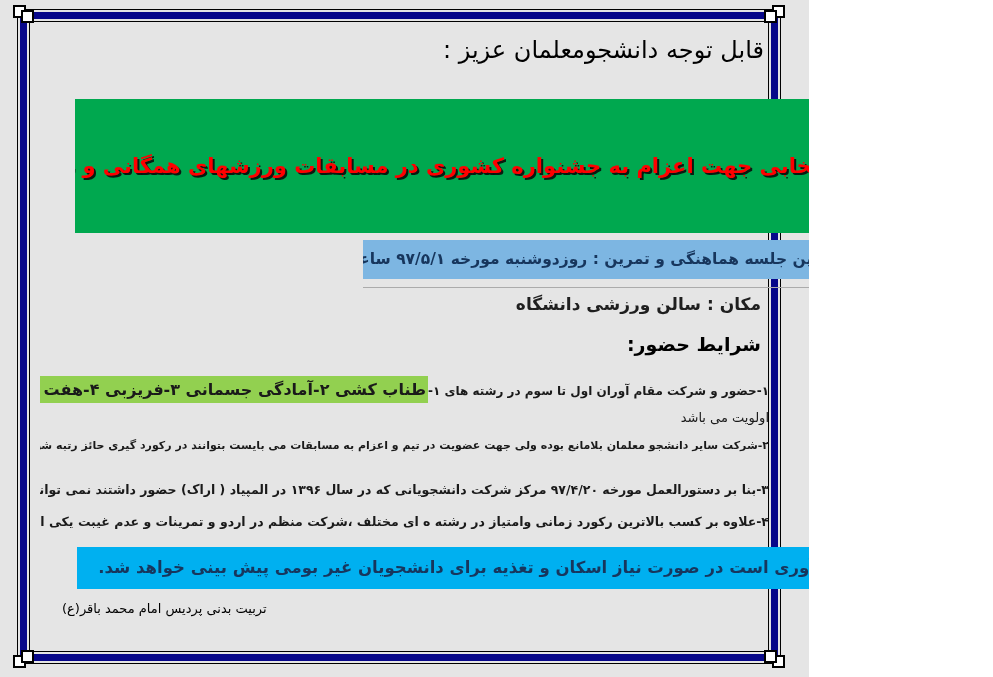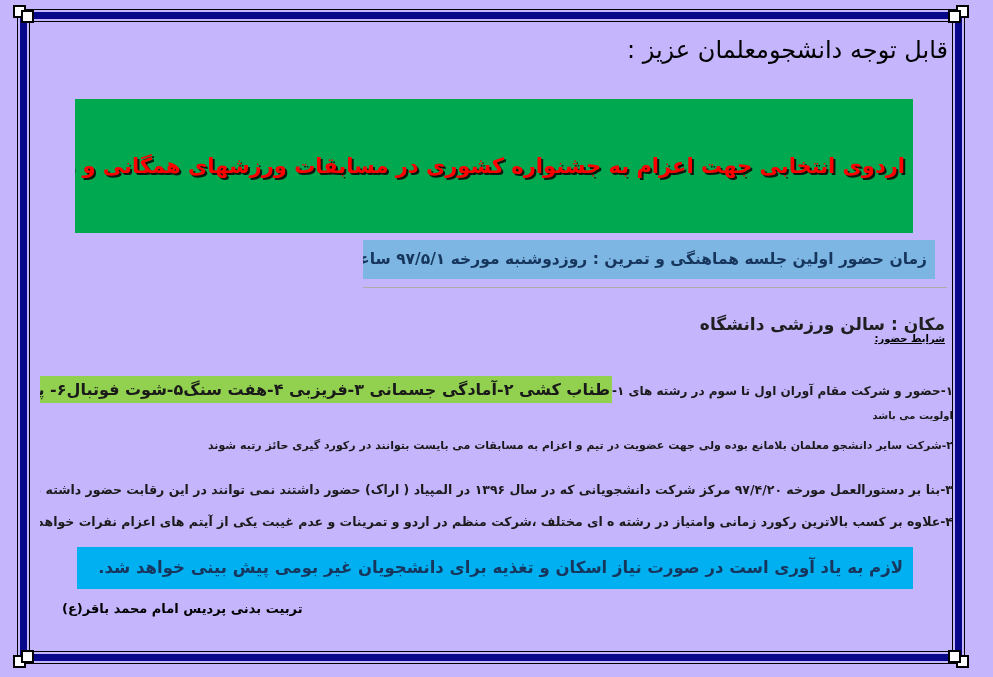--- a/index.html
+++ b/index.html
@@ -1,19 +1,19 @@
 <!DOCTYPE html>
 <html lang="fa"><head>
 <meta charset="utf-8">
 <style>
   html,body{margin:0;padding:0;background:#fff;}
   .page{
     position:relative;
-    width:993px;height:677px;
-    background:#c4b5fd;
+    width:809px;height:677px;
+    background:#e5e5e5;
     overflow:hidden;
     font-family:"DejaVu Sans",sans-serif;
     direction:rtl;
   }
   
   .b-outer{position:absolute;left:17px;top:9px;right:28px;bottom:13px;border:1px solid #000;pointer-events:none;}
   .b-navy {position:absolute;left:20px;top:12px;right:31px;bottom:16px;border:7px solid #08088a;pointer-events:none;}
   .b-inner{position:absolute;left:29px;top:21px;right:40px;bottom:25px;border:1px solid #000;pointer-events:none;}
   .corner{position:absolute;width:24px;height:20px;z-index:5;}
   .corner .sq{position:absolute;width:13px;height:13px;background:#fff;border:2px solid #000;box-sizing:border-box;}
@@ -46,52 +46,52 @@
     background:#7db6e2;
     color:#17365d;font-size:15.5px;font-weight:bold;
     line-height:39px;padding-right:8px;box-sizing:border-box;
     white-space:nowrap;overflow:hidden;text-align:right;
   }
   .schedule-rule{
     position:absolute;left:363px;top:287px;width:584px;height:0;
     border-top:1px solid #ababab;
   }
   .location{
-    position:absolute;top:314px;right:48px;
+    position:absolute;top:294px;right:48px;
     font-size:17px;font-weight:600;color:#1f1f1f;white-space:nowrap;
   }
   .cond-title{
     position:absolute;top:333px;right:48px;
-    font-size:10px;font-weight:bold;color:#000;white-space:nowrap;text-decoration:underline;
+    font-size:19px;font-weight:bold;color:#000;white-space:nowrap;
   }
   .cond-line{
     position:absolute;left:40px;right:40px;
     text-align:right;white-space:nowrap;overflow:hidden;
     color:#1a1a1a;
   }
   .cond1{top:374px;height:31px;line-height:31px;}
   .cond1 .pre{font-size:12px;font-weight:bold;}
   .cond1 .hl{
     font-size:16px;font-weight:bold;
     background:#92d050;padding:4px 2px;
   }
-  .cond1b{top:410px;font-size:10px;font-weight:bold;}
+  .cond1b{top:410px;font-size:13px;font-weight:normal;}
   .cond2{top:439px;font-size:11px;font-weight:bold;}
   .cond3{top:482px;font-size:12.5px;font-weight:bold;}
   .cond4{top:514px;font-size:12.5px;font-weight:bold;}
   .notice{
     position:absolute;left:77px;top:547px;width:836px;height:42px;
     background:#00b0f0;
     color:#17365d;font-size:16.5px;font-weight:bold;
     line-height:42px;padding-right:10px;box-sizing:border-box;
     white-space:nowrap;overflow:hidden;
   }
   .signature{
     position:absolute;left:62px;top:601px;
-    font-size:13px;font-weight:bold;color:#000;white-space:nowrap;
+    font-size:13px;font-weight:normal;color:#000;white-space:nowrap;
     direction:rtl;
   }
 </style>
 </head>
 <body>
 
 <div class="page">
 
   <div class="b-outer"></div>
   <div class="b-navy"></div>

